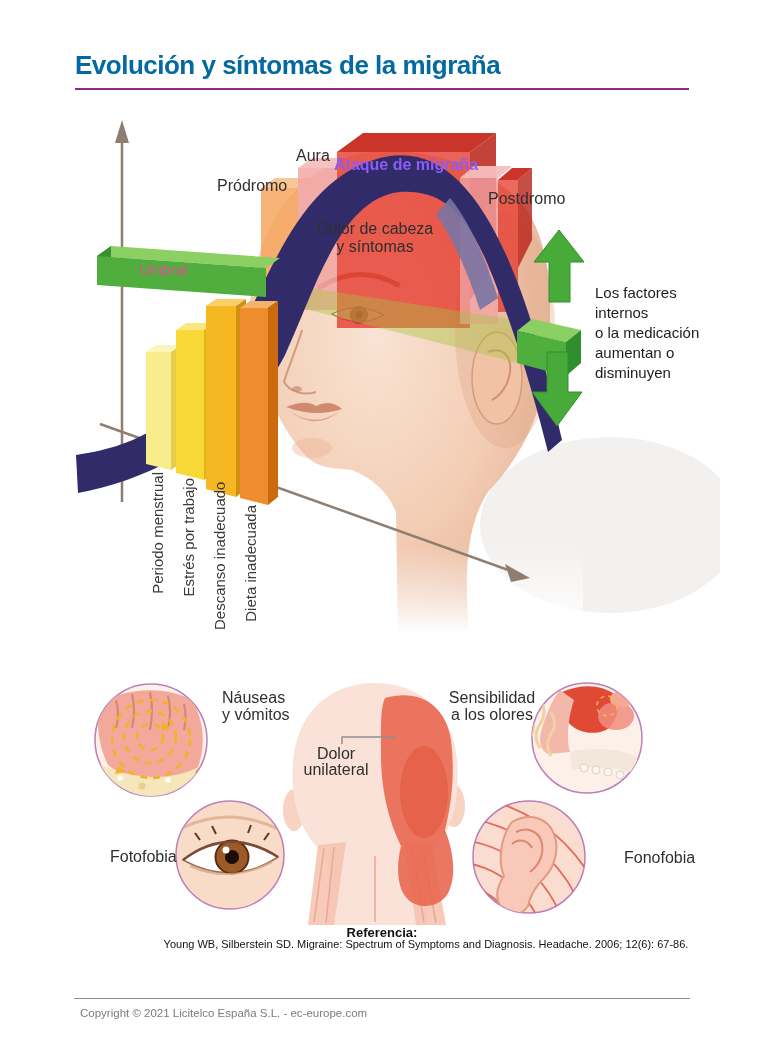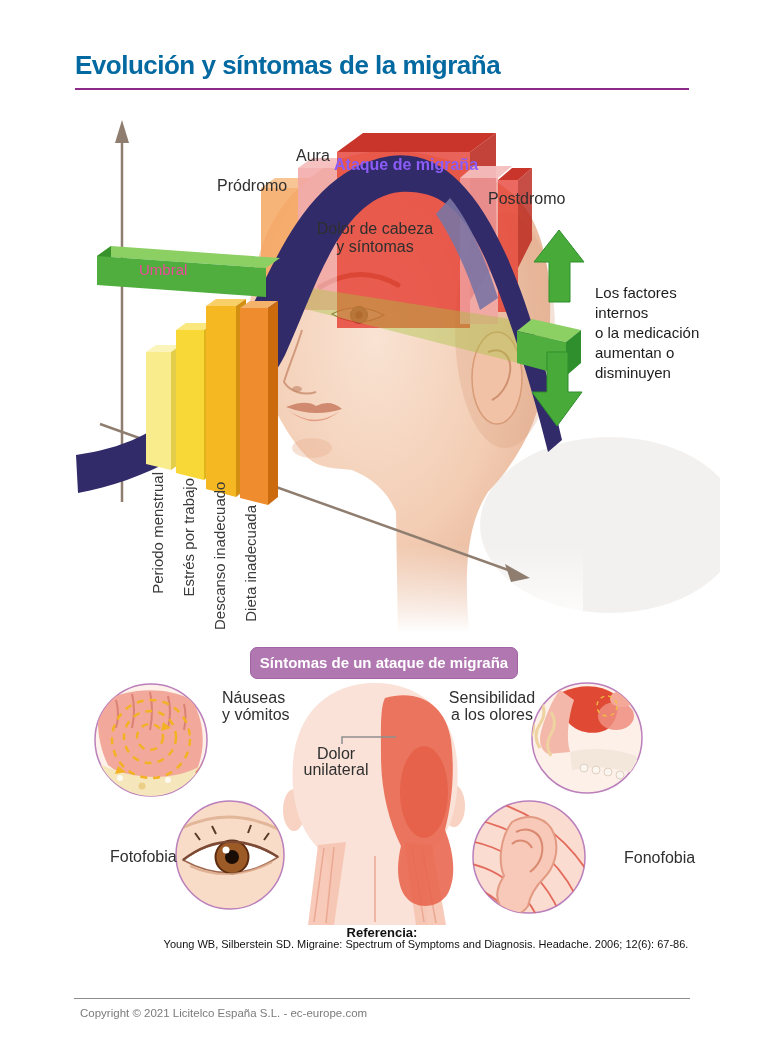--- a/index.html
+++ b/index.html
@@ -167,21 +167,20 @@
 internos
 o la medicación
 aumentan o
 disminuyen</div>
 
   <div class="trigger" style="left:149px;top:612px;">Periodo menstrual</div>
   <div class="trigger" style="left:180px;top:618px;">Estrés por trabajo</div>
   <div class="trigger" style="left:211px;top:630px;">Descanso inadecuado</div>
   <div class="trigger" style="left:242px;top:645px;">Dieta inadecuada</div>
 
-  <div class="abs" id="banner">Síntomas de un ataque de migraña</div>
 
   <svg class="abs" style="left:80px;top:640px;" width="620" height="310" viewBox="80 640 620 310">
     <defs>
       <clipPath id="c-nausea">
           <circle cx="151" cy="740" r="56"></circle>
         </clipPath>
       <clipPath id="c-eye">
           <circle cx="230" cy="855" r="54"></circle>
         </clipPath>
       <clipPath id="c-nose">

